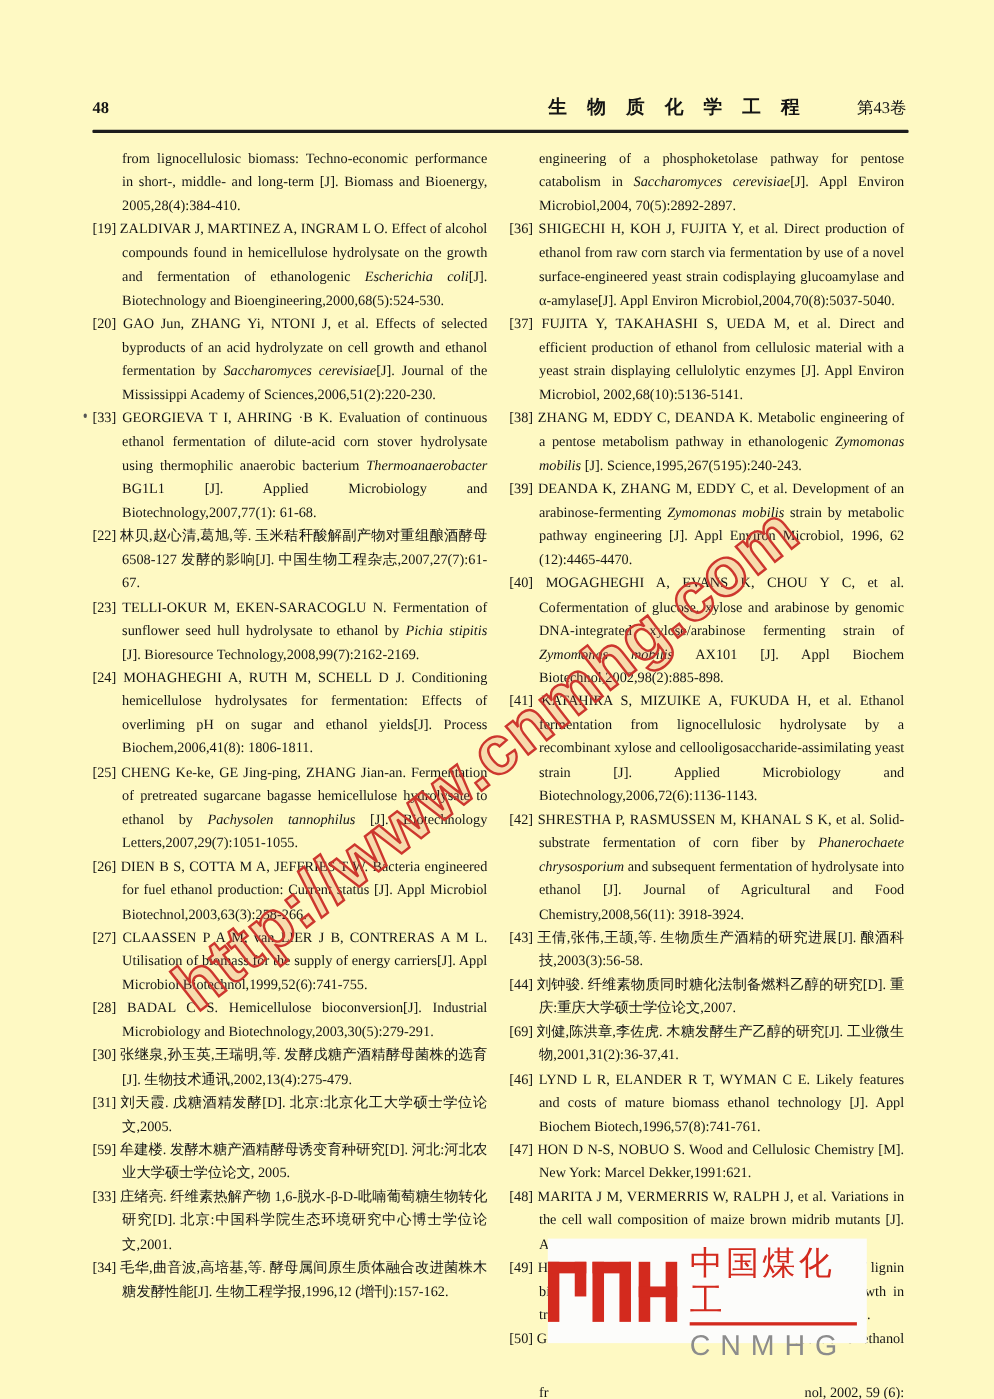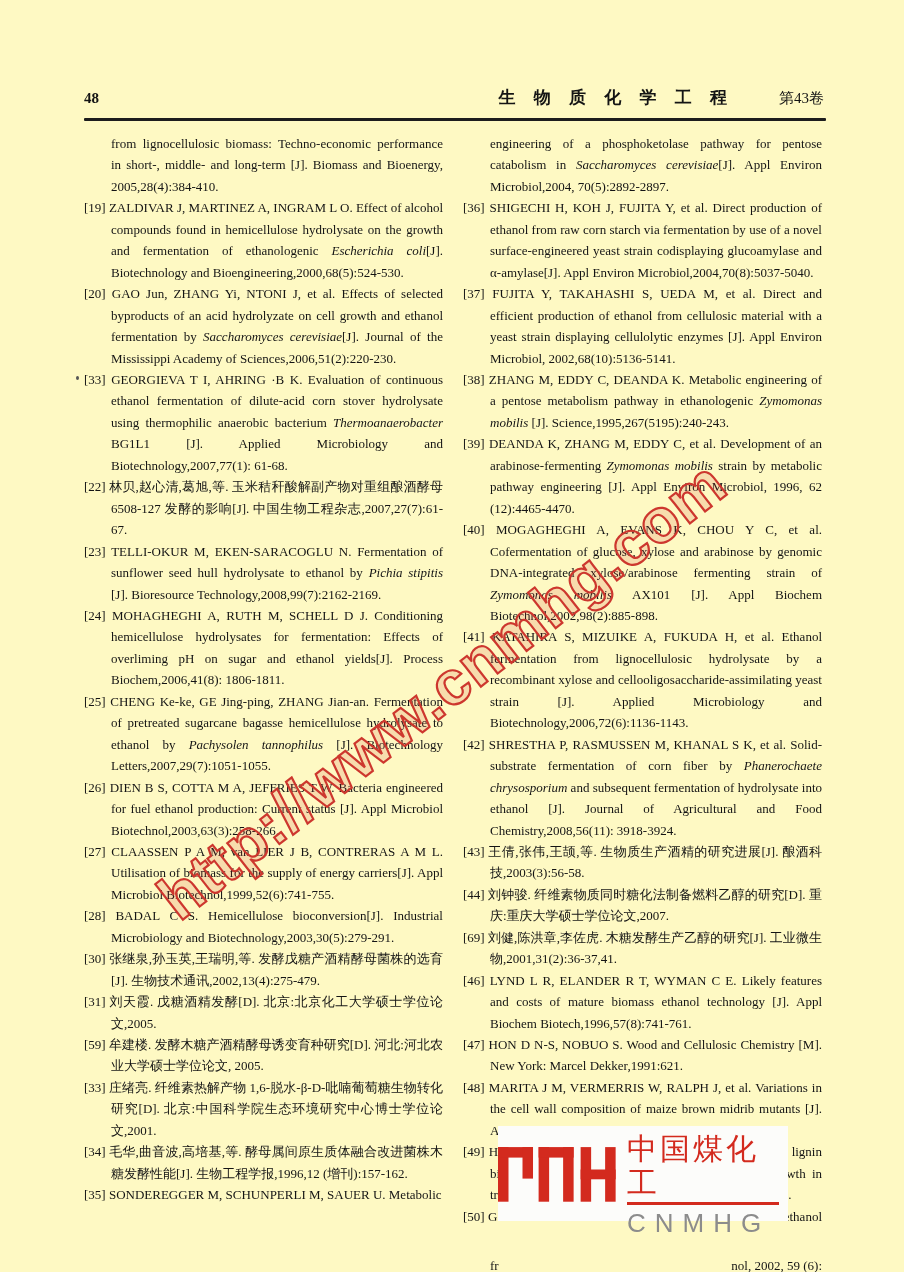--- a/index.html
+++ b/index.html
@@ -98,21 +98,20 @@
         <p class="ref"><span class="ref-num">[24] </span><span>MOHAGHEGHI A, RUTH M, SCHELL D J. Conditioning hemicellulose hydrolysates for fermentation: Effects of overliming pH on sugar and ethanol yields[J]. Process Biochem,2006,41(8): 1806-1811.</span></p>
         <p class="ref"><span class="ref-num">[25] </span><span>CHENG Ke-ke, GE Jing-ping, ZHANG Jian-an. Fermentation of pretreated sugarcane bagasse hemicellulose hydrolysate to ethanol by </span><em>Pachysolen tannophilus</em><span> [J]. Biotechnology Letters,2007,29(7):1051-1055.</span></p>
         <p class="ref"><span class="ref-num">[26] </span><span>DIEN B S, COTTA M A, JEFFRIES T W. Bacteria engineered for fuel ethanol production: Current status [J]. Appl Microbiol Biotechnol,2003,63(3):258-266.</span></p>
         <p class="ref"><span class="ref-num">[27] </span><span>CLAASSEN P A M, van LIER J B, CONTRERAS A M L. Utilisation of biomass for the supply of energy carriers[J]. Appl Microbiol Biotechnol,1999,52(6):741-755.</span></p>
         <p class="ref"><span class="ref-num">[28] </span><span>BADAL C S. Hemicellulose bioconversion[J]. Industrial Microbiology and Biotechnology,2003,30(5):279-291.</span></p>
         <p class="ref"><span class="ref-num">[30] </span><span>张继泉,孙玉英,王瑞明,等. 发酵戊糖产酒精酵母菌株的选育[J]. 生物技术通讯,2002,13(4):275-479.</span></p>
         <p class="ref"><span class="ref-num">[31] </span><span>刘天霞. 戊糖酒精发酵[D]. 北京:北京化工大学硕士学位论文,2005.</span></p>
         <p class="ref"><span class="ref-num">[59] </span><span>牟建楼. 发酵木糖产酒精酵母诱变育种研究[D]. 河北:河北农业大学硕士学位论文, 2005.</span></p>
         <p class="ref"><span class="ref-num">[33] </span><span>庄绪亮. 纤维素热解产物 1,6-脱水-β-D-吡喃葡萄糖生物转化研究[D]. 北京:中国科学院生态环境研究中心博士学位论文,2001.</span></p>
         <p class="ref"><span class="ref-num">[34] </span><span>毛华,曲音波,高培基,等. 酵母属间原生质体融合改进菌株木糖发酵性能[J]. 生物工程学报,1996,12 (增刊):157-162.</span></p>
-        <p class="ref"><span class="ref-num">[35] </span><span>SONDEREGGER M, SCHUNPERLI M, SAUER U. Metabolic</span></p>
       </div>
     <div class="col">
 
     <p class="ref cont"><span>engineering of a phosphoketolase pathway for pentose catabolism in </span><em>Saccharomyces cerevisiae</em><span>[J]. Appl Environ Microbiol,2004, 70(5):2892-2897.</span></p>
         <p class="ref"><span class="ref-num">[36] </span><span>SHIGECHI H, KOH J, FUJITA Y, et al. Direct production of ethanol from raw corn starch via fermentation by use of a novel surface-engineered yeast strain codisplaying glucoamylase and α-amylase[J]. Appl Environ Microbiol,2004,70(8):5037-5040.</span></p>
         <p class="ref"><span class="ref-num">[37] </span><span>FUJITA Y, TAKAHASHI S, UEDA M, et al. Direct and efficient production of ethanol from cellulosic material with a yeast strain displaying cellulolytic enzymes [J]. Appl Environ Microbiol, 2002,68(10):5136-5141.</span></p>
         <p class="ref"><span class="ref-num">[38] </span><span>ZHANG M, EDDY C, DEANDA K. Metabolic engineering of a pentose metabolism pathway in ethanologenic </span><em>Zymomonas mobilis</em><span> [J]. Science,1995,267(5195):240-243.</span></p>
         <p class="ref"><span class="ref-num">[39] </span><span>DEANDA K, ZHANG M, EDDY C, et al. Development of an arabinose-fermenting </span><em>Zymomonas mobilis</em><span> strain by metabolic pathway engineering [J]. Appl Environ Microbiol, 1996, 62 (12):4465-4470.</span></p>
         <p class="ref"><span class="ref-num">[40] </span><span>MOGAGHEGHI A, EVANS K, CHOU Y C, et al. Cofermentation of glucose, xylose and arabinose by genomic DNA-integrated xylose/arabinose fermenting strain of </span><em>Zymomonas mobilis</em><span> AX101 [J]. Appl Biochem Biotechnol,2002,98(2):885-898.</span></p>
         <p class="ref"><span class="ref-num">[41] </span><span>KATAHIRA S, MIZUIKE A, FUKUDA H, et al. Ethanol fermentation from lignocellulosic hydrolysate by a recombinant xylose and cellooligosaccharide-assimilating yeast strain [J]. Applied Microbiology and Biotechnology,2006,72(6):1136-1143.</span></p>

